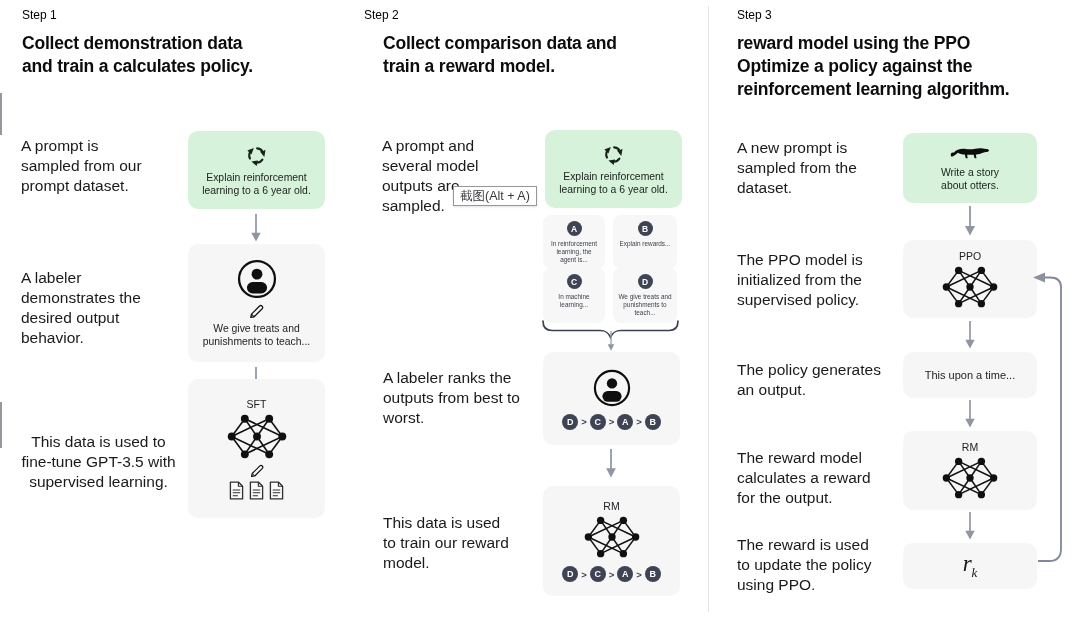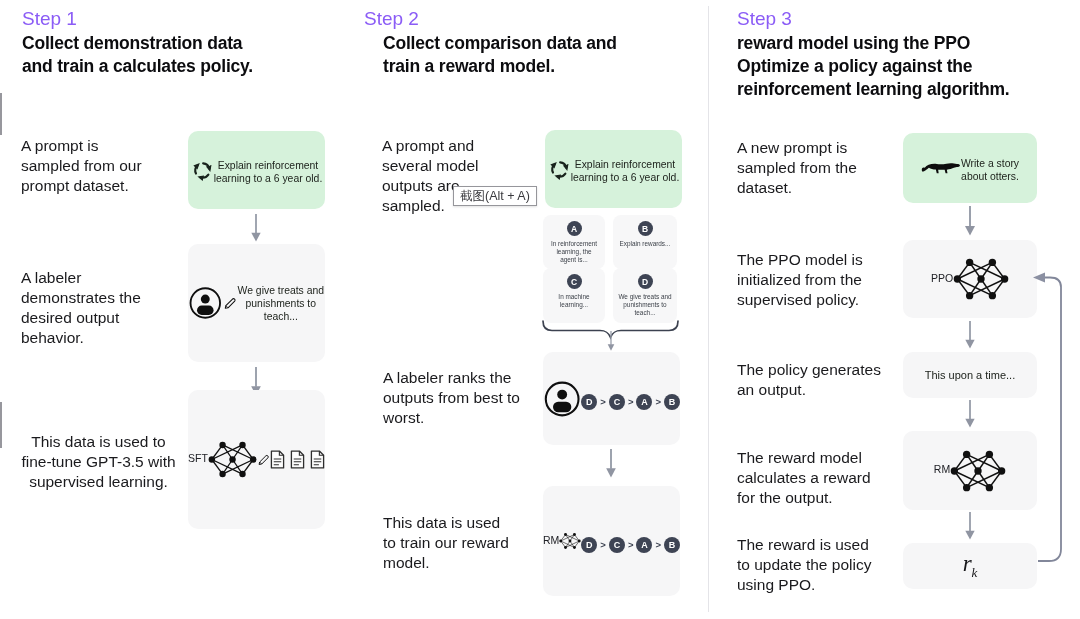--- a/index.html
+++ b/index.html
@@ -1,23 +1,23 @@
 <!DOCTYPE html>
 <html><head>
 <meta charset="utf-8">
 <style>
   html,body{margin:0;padding:0;background:#fff;}
   #canvas{position:relative;width:1080px;height:619px;background:#ffffff;overflow:hidden;
           font-family:"Liberation Sans","DejaVu Sans",sans-serif;color:#141416;}
   .abs{position:absolute;}
-  .step-label{font-size:19px;color:#8b5cf6;}
+  .step-label{font-size:12px;color:#000000;}
   .col-title{font-size:17.5px;font-weight:bold;color:#0c0c0f;letter-spacing:-0.2px;}
   .col-title span{display:block;line-height:23px;}
   .side-label{font-size:15.5px;line-height:20px;color:#1a1a1d;}
-  .card{position:absolute;background:#f6f6f7;border-radius:10px;display:flex;flex-direction:row;
+  .card{position:absolute;background:#f6f6f7;border-radius:10px;display:flex;flex-direction:column;
         align-items:center;justify-content:center;text-align:center;}
   .card.green{background:#d6f2db;}
   .card-small-text{font-size:10.4px;line-height:13px;color:#20251f;}
   .card-small-text span{display:block;}
   .model-label{font-size:10.5px;color:#212227;margin-bottom:3px;}
   .mini-card{position:absolute;background:#f7f7f8;border-radius:8px;display:flex;flex-direction:column;
              align-items:center;padding-top:6px;text-align:center;}
   .mini-badge{width:15px;height:15px;border-radius:50%;background:#3e4454;color:#fff;font-size:8.5px;
               font-weight:bold;display:flex;align-items:center;justify-content:center;margin-bottom:4px;}
   .mini-text{font-size:6.4px;line-height:7.8px;color:#3a3f47;}
@@ -140,21 +140,21 @@
         <span>punishments to teach...</span>
     </div>
   </div>
 
   <div class="abs side-label" style="left:21px;top:268px;width:130px;">A labeler demonstrates the desired output behavior.</div>
 
   <svg class="abs" style="left:250px;top:367px;" width="12" height="29">
       <use href="#sym-darr"></use>
     </svg>
 
-  <div class="card" style="left:188px;top:390px;width:137px;height:139px;">
+  <div class="card" style="left:188px;top:379px;width:137px;height:139px;">
     <div class="model-label">SFT</div>
     <svg width="60" height="47">
         <use href="#sym-nn"></use>
       </svg>
     <svg width="16" height="16" style="margin:3px 0 2px;">
         <use href="#sym-pencil"></use>
       </svg>
     <div style="display:flex;gap:5px;">
       <svg width="15" height="19">
           <use href="#sym-doc"></use>

